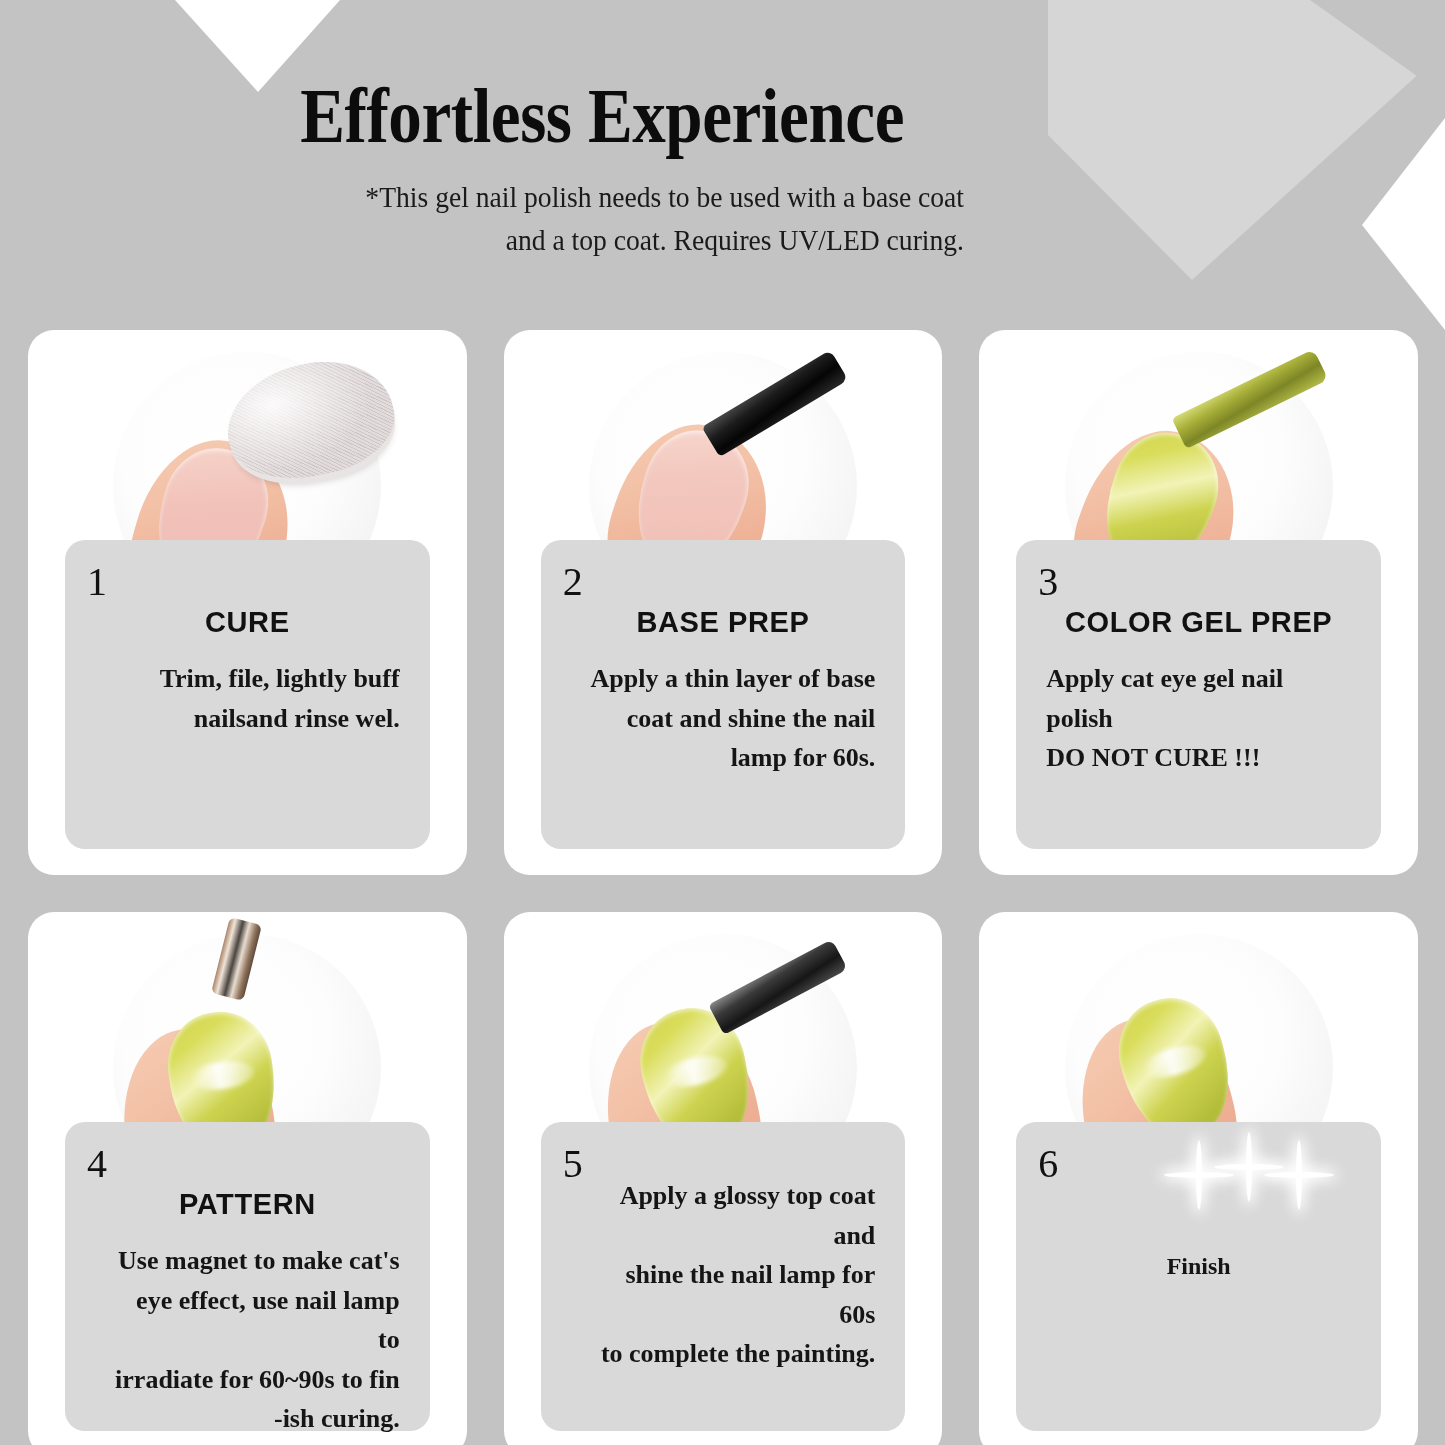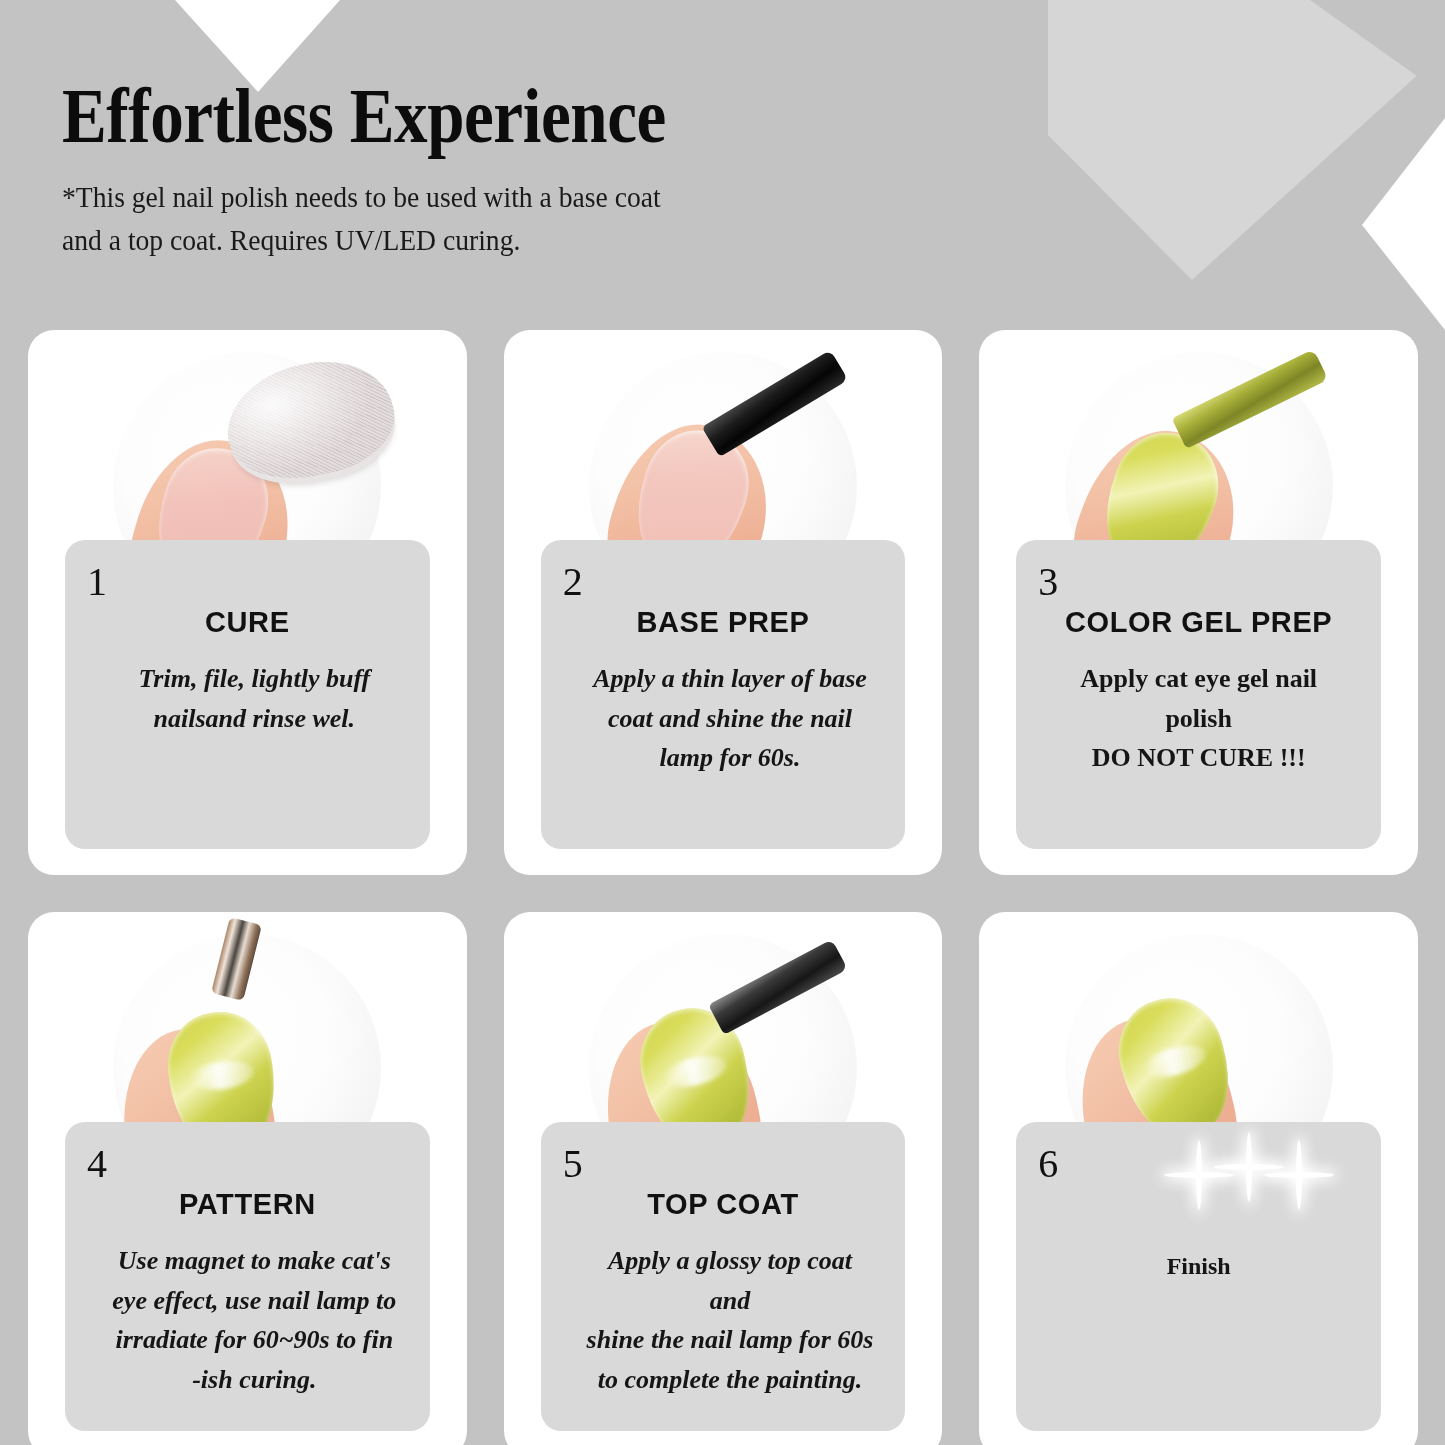--- a/index.html
+++ b/index.html
@@ -19,24 +19,25 @@
   .deco-layer {
     position: absolute;
     inset: 0;
     pointer-events: none;
     z-index: 0;
   }
 
   
   .header {
     position: absolute;
-    left: 62px;
+    left: 44px;
     top: 78px;
     width: 1000px;
     z-index: 2;
+    text-align: right;
   }
   .page-title {
     font-family: "Liberation Serif", serif;
     font-weight: 700;
     font-size: 78px;
     line-height: 0.98;
     letter-spacing: -0.5px;
     color: #0c0c0c;
     margin: 0;
     transform: scaleX(0.86);
@@ -233,22 +234,22 @@
   }
   .step-desc {
     margin: 20px 0 0 0;
     font-family: "Liberation Serif", serif;
     font-weight: 700;
     font-size: 26px;
     line-height: 1.52;
     color: #151515;
     white-space: pre-line;
   }
-  .step-desc.align-left   { text-align: center; padding-left: 14px; font-style: italic; }
-  .step-desc.align-center { text-align: center; }
+  .step-desc.align-left   { text-align: right; padding-left: 14px; }
+  .step-desc.align-center { text-align: left; }
   .step-desc.finish-text {
     font-size: 24px;
     margin-top: 92px;
     text-align: center;
   }
 </style>
 </head>
 <body>
 
 <div class="deco-layer">
@@ -348,21 +349,20 @@
       <div class="nail-scene">
         <div class="finger" style="left:104px;top:108px;transform:rotate(-12deg);"></div>
         <div class="nailplate nail-green" style="left:140px;top:96px;transform:rotate(-14deg);">
           <div class="cat-eye-streak"></div>
         </div>
         <div class="brush brush-dark" style="left:204px;top:58px;"></div>
       </div>
     </div>
     <div class="info-panel">
       <div class="step-number">5</div>
-      <div class="step-title">TOP COAT</div>
       <div class="step-desc align-left">Apply a glossy top coat and
 shine the nail lamp for 60s
 to complete the painting.</div>
     </div>
   </div>
 
   <div class="step-card">
     <div class="photo-area">
       <div class="photo-circle"></div>
       <div class="nail-scene">

